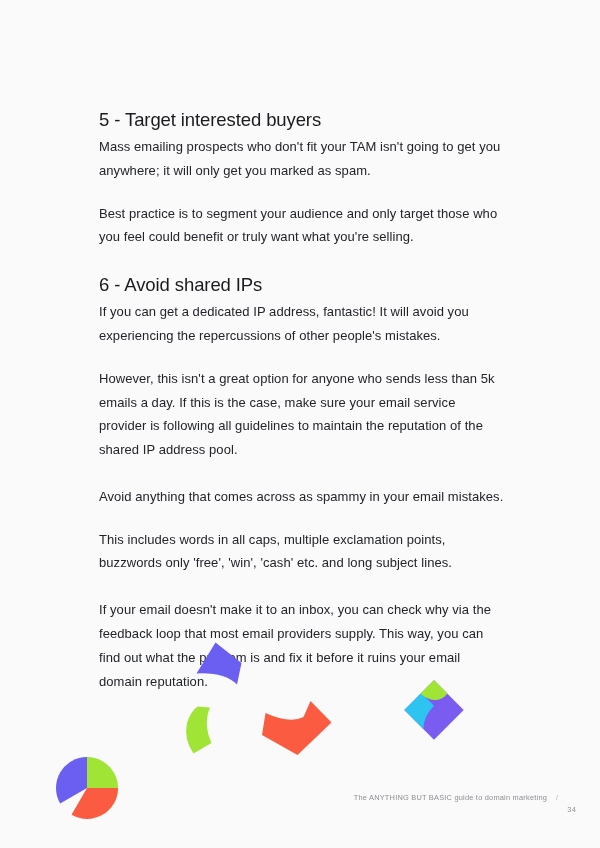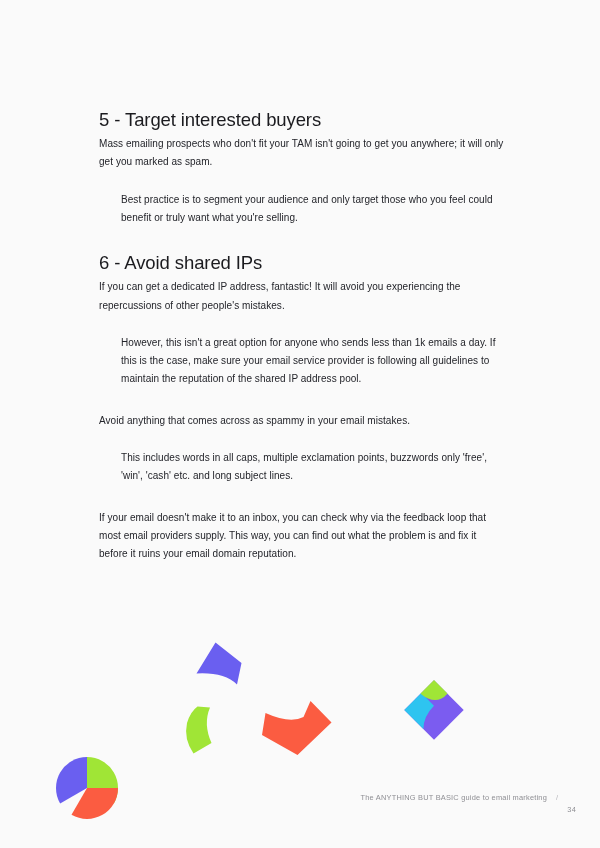--- a/index.html
+++ b/index.html
@@ -35,30 +35,29 @@
   }
   h2.heading {
     font-size: 18.5px;
     font-weight: 400;
     color: #1b1b1f;
     margin: 0 0 3px 0;
     letter-spacing: -0.1px;
     line-height: 1.3;
   }
   p.para {
-    font-size: 10px;
+    font-size: 13px;
     font-weight: 400;
     color: #23242a;
     margin: 0;
     line-height: 1.83;
     letter-spacing: 0.005em;
   }
   p.para + p.para {
     margin-top: 19px;
-    margin-left: 22px;
   }
   .sec-5  { margin-bottom: 24px; }
   .sec-6  { margin-bottom: 23px; }
   .sec-7  { margin-bottom: 23px; }
 
   
   .shapes {
     position: absolute;
     left: 0;
     top: 600px;
@@ -100,21 +99,21 @@
 
     <section class="section sec-5">
       <h2 class="heading">5 - Target interested buyers</h2>
       <p class="para">Mass emailing prospects who don't fit your TAM isn't going to get you anywhere; it will only get you marked as spam.</p>
       <p class="para">Best practice is to segment your audience and only target those who you feel could benefit or truly want what you're selling.</p>
     </section>
 
     <section class="section sec-6">
       <h2 class="heading">6 - Avoid shared IPs</h2>
       <p class="para">If you can get a dedicated IP address, fantastic! It will avoid you experiencing the repercussions of other people's mistakes.</p>
-      <p class="para">However, this isn't a great option for anyone who sends less than 1k emails a day. If this is the case, make sure your email service provider is following all guidelines to maintain the reputation of the shared IP address pool.</p>
+      <p class="para">However, this isn't a great option for anyone who sends less than 5k emails a day. If this is the case, make sure your email service provider is following all guidelines to maintain the reputation of the shared IP address pool.</p>
     </section>
 
     <section class="section sec-7">
       <p class="para">Avoid anything that comes across as spammy in your email mistakes.</p>
       <p class="para">This includes words in all caps, multiple exclamation points, buzzwords only 'free', 'win', 'cash' etc. and long subject lines.</p>
     </section>
 
     <section class="section sec-8">
       <p class="para">If your email doesn't make it to an inbox, you can check why via the feedback loop that most email providers supply. This way, you can find out what the problem is and fix it before it ruins your email domain reputation.</p>
     </section>
@@ -146,18 +145,18 @@
         <rect x="-21" y="-21" width="42" height="42" fill="#7b5cf0"></rect>
         <path d="M -21 -3 L -3 -3 Q -3 12 6 21 L -21 21 Z" fill="#2ec4f0"></path>
         <path d="M -21 -21 L -3 -21 Q -3 -6 -21 -3 Z" fill="#a0e536"></path>
         <path d="M -21 -21 L -2 -21 Q -1 -4 -21 -2 Z" fill="#a0e536"></path>
       </g>
 
     </svg>
   </div>
 
   <div class="footer">
-    <span>The ANYTHING BUT BASIC guide to email marketing</span>
+    <span>The ANYTHING BUT BASIC guide to domain marketing</span>
     <span class="sep">/</span>
     <span class="pageno">34</span>
   </div>
 
 </div>
 
 </body></html>

